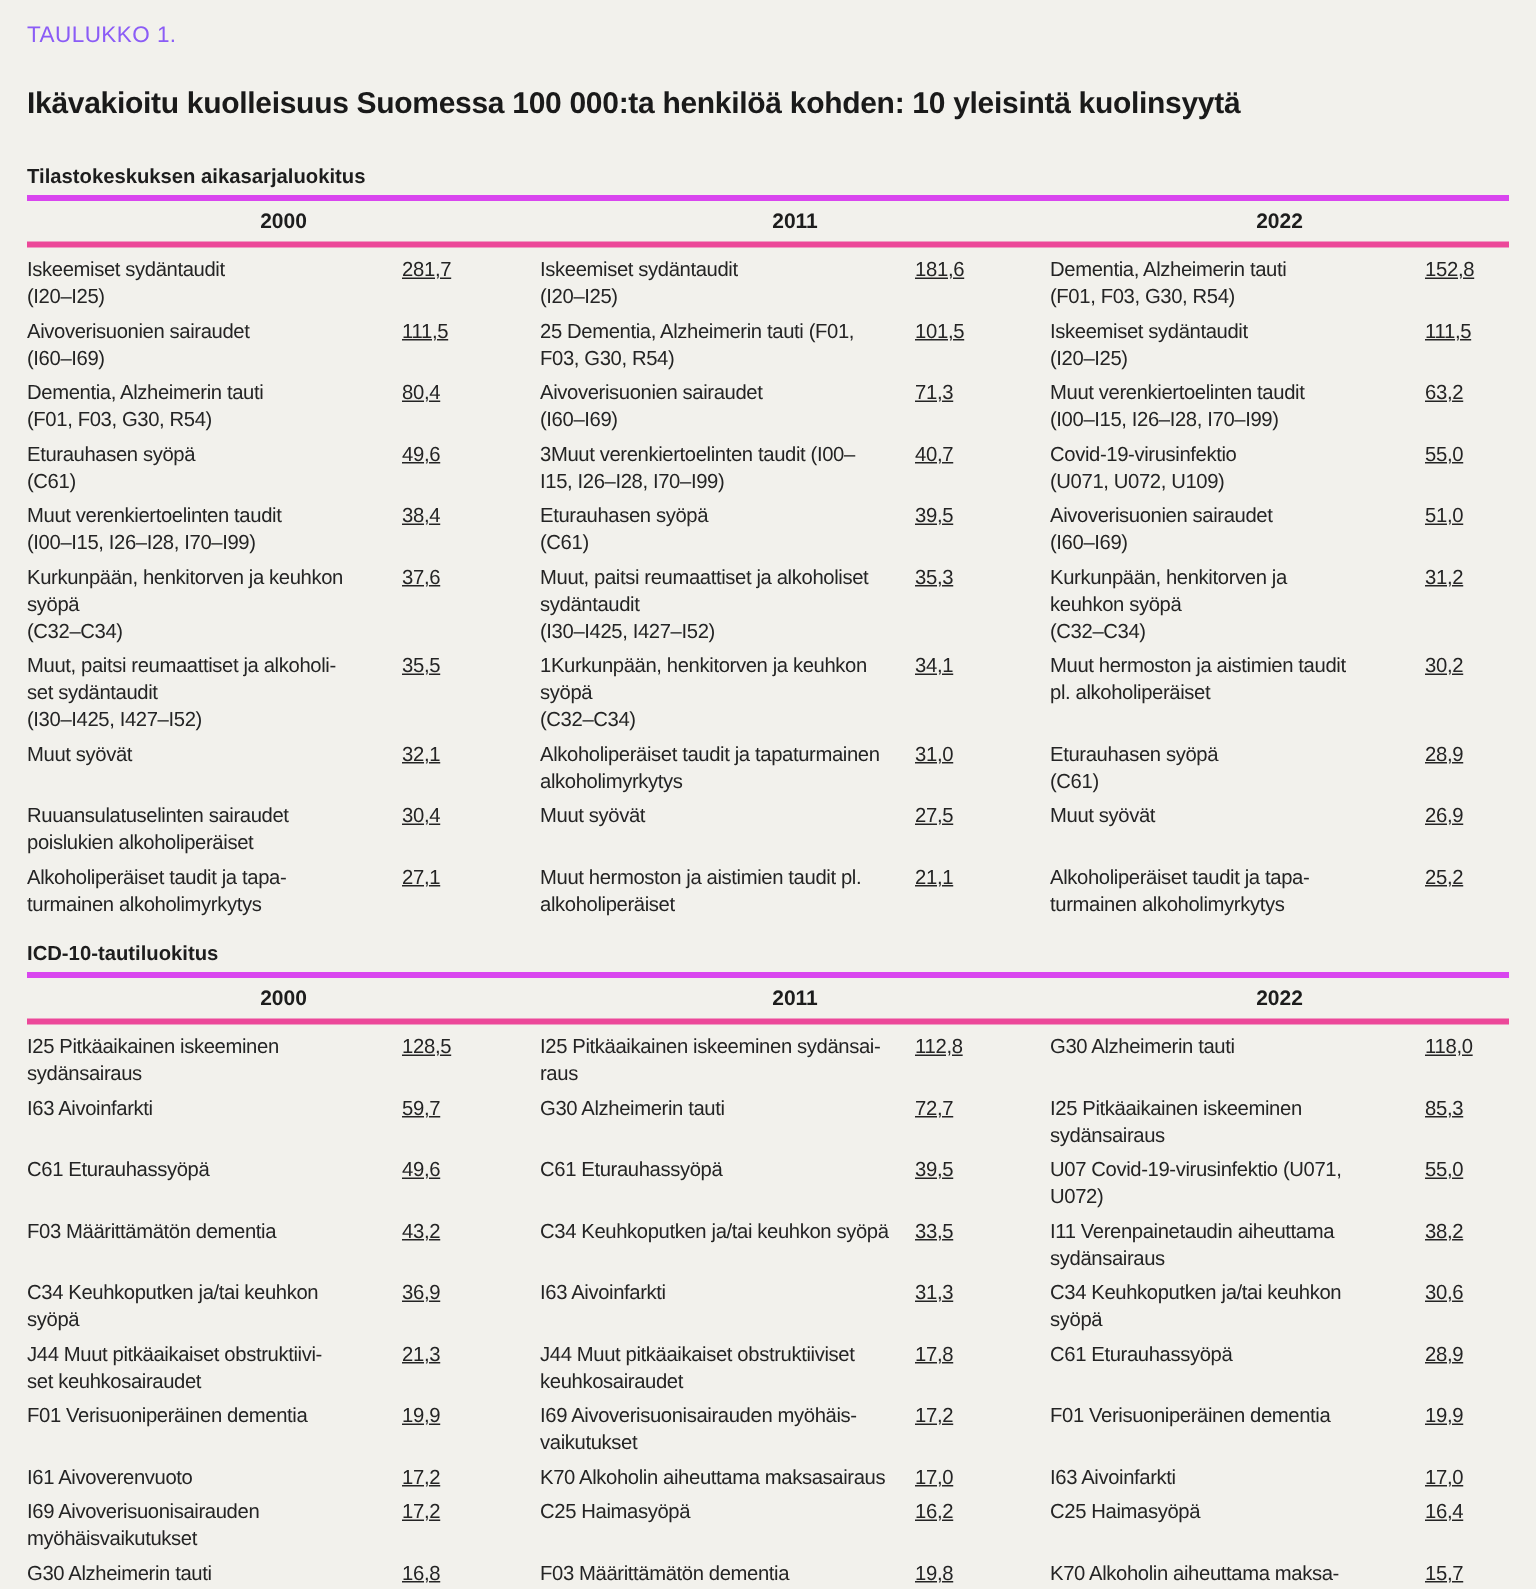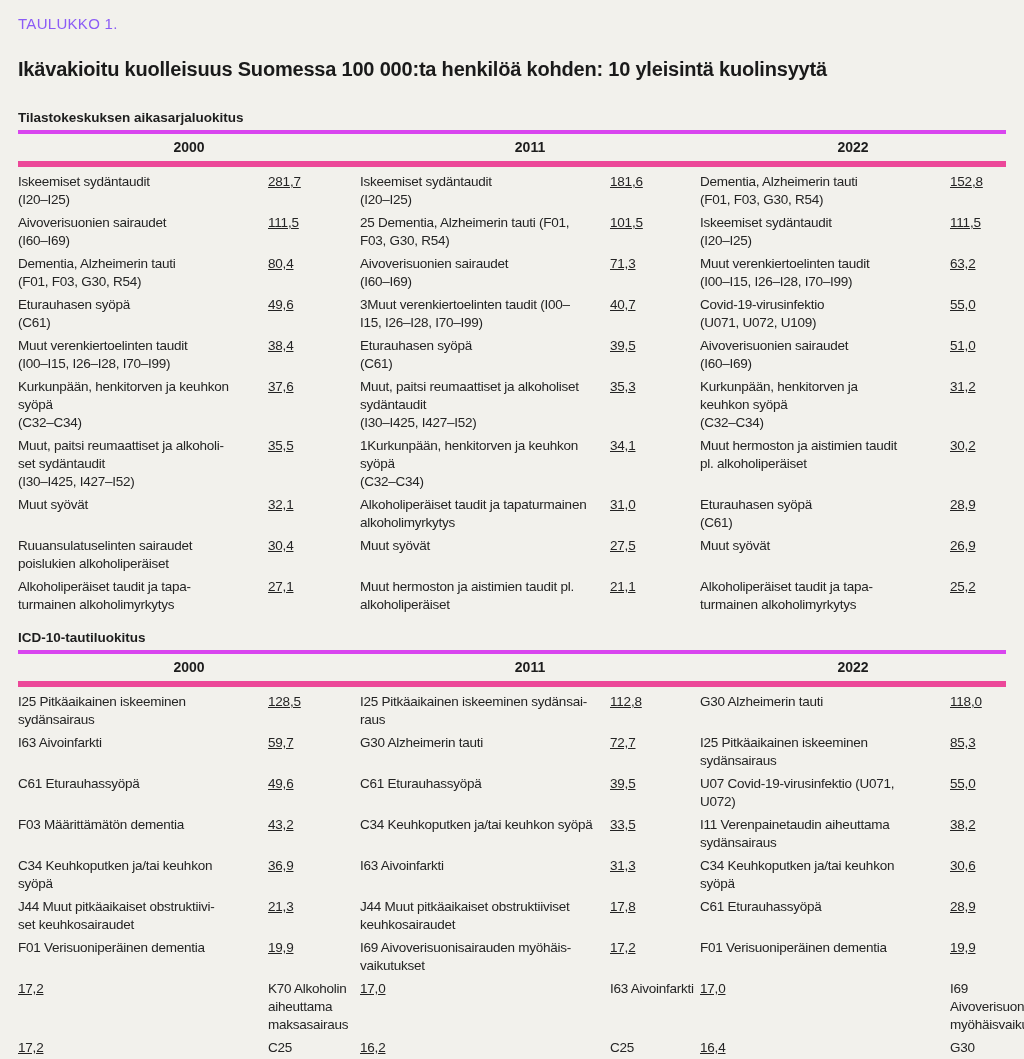--- a/index.html
+++ b/index.html
@@ -11,21 +11,21 @@
   .page{padding:15px 18px 0 18px;}
   .kicker{font-size:15px;color:#8b5cf6;letter-spacing:.3px;}
   .title{font-size:20px;font-weight:bold;color:#1a1a1a;margin:26px 0 0 0;letter-spacing:-.2px;}
   section{display:block;}
   .sec-first{margin-top:29px;}
   .sec-second{margin-top:16px;}
   .sec-label{font-size:13.5px;font-weight:bold;color:#1d1d1d;padding-bottom:5px;border-bottom:4px solid #d946ef;}
   .years{
     display:grid;grid-template-columns:342px 340px 306px;
     font-size:14px;font-weight:bold;color:#1d1d1d;text-align:center;
-    padding:5px 0 6px 0;border-bottom:6px solid #ec4899;
+    padding:5px 0 6px 0;border-bottom:4px solid #ec4899;
   }
   .tbl{
     display:grid;
     grid-template-columns:250px 92px 250px 90px 250px 56px;
     row-gap:5px;align-items:start;
     padding-top:6px;
   }
   .cause{
     font-size:13.5px;line-height:18px;letter-spacing:-.25px;color:#242424;
     white-space:pre-line;hyphens:none;
@@ -196,20 +196,21 @@
         <div class="val">17,8</div>
         <div class="cause">C61 Eturauhassyöpä</div>
         <div class="val">28,9</div>
         <div class="cause">F01 Verisuoniperäinen dementia</div>
         <div class="val">19,9</div>
         <div class="cause">I69 Aivoverisuonisairauden myöhäis-
 vaikutukset</div>
         <div class="val">17,2</div>
         <div class="cause">F01 Verisuoniperäinen dementia</div>
         <div class="val">19,9</div>
+        <div class="cause">I61 Aivoverenvuoto</div>
         <div class="val">17,2</div>
         <div class="cause">K70 Alkoholin aiheuttama maksasairaus</div>
         <div class="val">17,0</div>
         <div class="cause">I63 Aivoinfarkti</div>
         <div class="val">17,0</div>
         <div class="cause">I69 Aivoverisuonisairauden
 myöhäisvaikutukset</div>
         <div class="val">17,2</div>
         <div class="cause">C25 Haimasyöpä</div>
         <div class="val">16,2</div>

